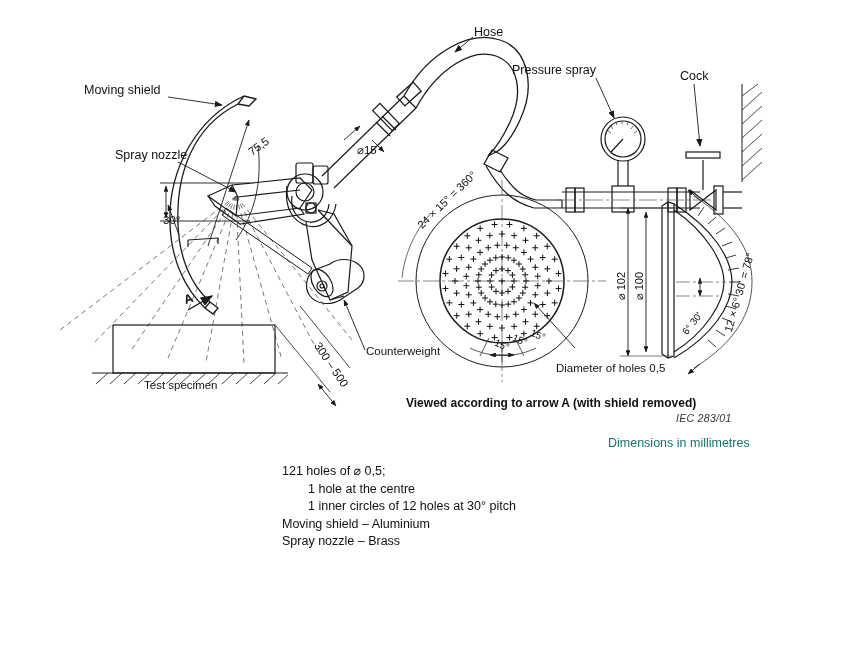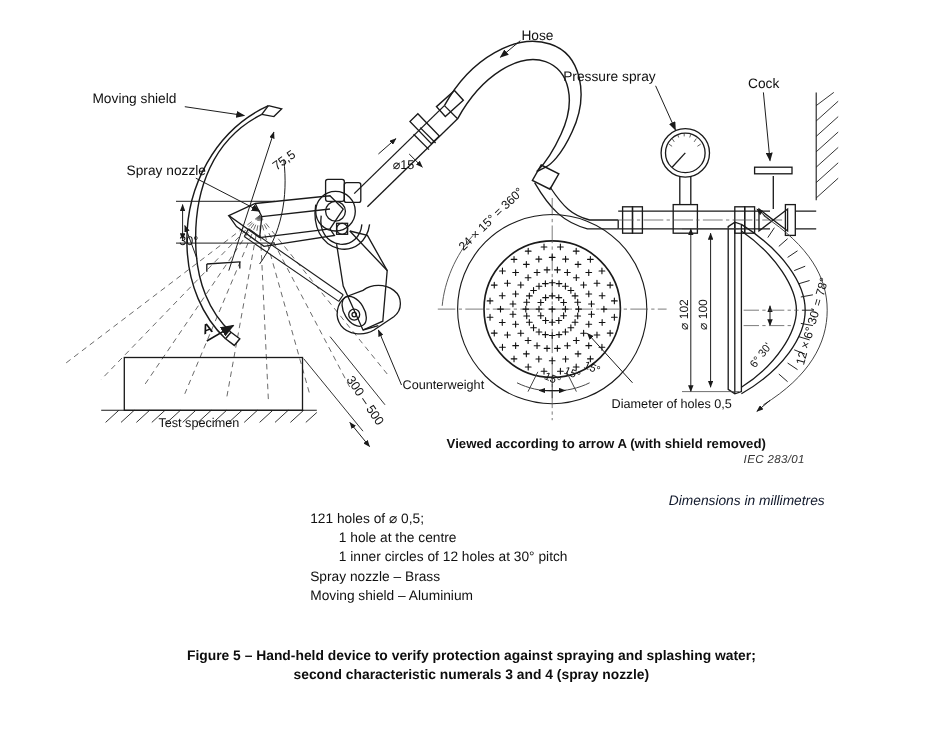--- a/index.html
+++ b/index.html
@@ -22,21 +22,21 @@
 
   .notes{position:absolute;left:282px;top:463px;font-size:12.5px;line-height:17.6px;color:#111;}
   .notes div{white-space:nowrap;}
   .notes .ind1{padding-left:26px;}
 
   .caption{position:absolute;left:0;top:588px;width:857px;text-align:center;
            font-size:12.6px;font-weight:bold;line-height:16.5px;color:#0d0d0d;}
 
   .iec{position:absolute;left:676px;top:412px;font-size:10.5px;font-style:italic;
        font-family:"Liberation Sans",sans-serif;color:#333;letter-spacing:.3px;}
-  .dims{position:absolute;left:608px;top:448px;font-size:12.5px;font-style:italic;color:#0f172a;}
+  .dims{position:absolute;left:608px;top:436px;font-size:12.5px;color:#0f766e;}
   .viewed{position:absolute;left:406px;top:396px;font-size:12px;color:#111;font-weight:bold;}
 
   .watermark{position:absolute;left:424px;top:598px;font-size:56px;color:#000;
              font-family:"Liberation Sans",sans-serif;letter-spacing:-1px;line-height:56px;}
 
   .rot{transform-origin:0 0;}
 </style>
 </head>
 <body>
 
@@ -465,23 +465,19 @@
 <div class="lbl lbl-10 rot" style="left:680px;top:330px;transform:rotate(-52deg);">6° 30'</div>
 
 <div class="viewed">Viewed according to arrow A (with shield removed)</div>
 <div class="iec">IEC   283/01</div>
 <div class="dims">Dimensions in millimetres</div>
 
 <div class="notes">
   <div>121 holes of ⌀ 0,5;</div>
   <div class="ind1">1 hole at the centre</div>
   <div class="ind1">1 inner circles of 12 holes at 30° pitch</div>
+  <div>Moving shield – Aluminium</div>
   <div>Spray nozzle – Brass</div>
-  <div>Moving shield – Aluminium</div>
 </div>
 
-<div class="caption">
-  <div>Figure 5 – Hand-held device to verify protection against spraying and splashing water;</div>
-  <div>second characteristic numerals 3 and 4 (spray nozzle)</div>
+
+
 </div>
 
-
-</div>
-
 </body></html>

